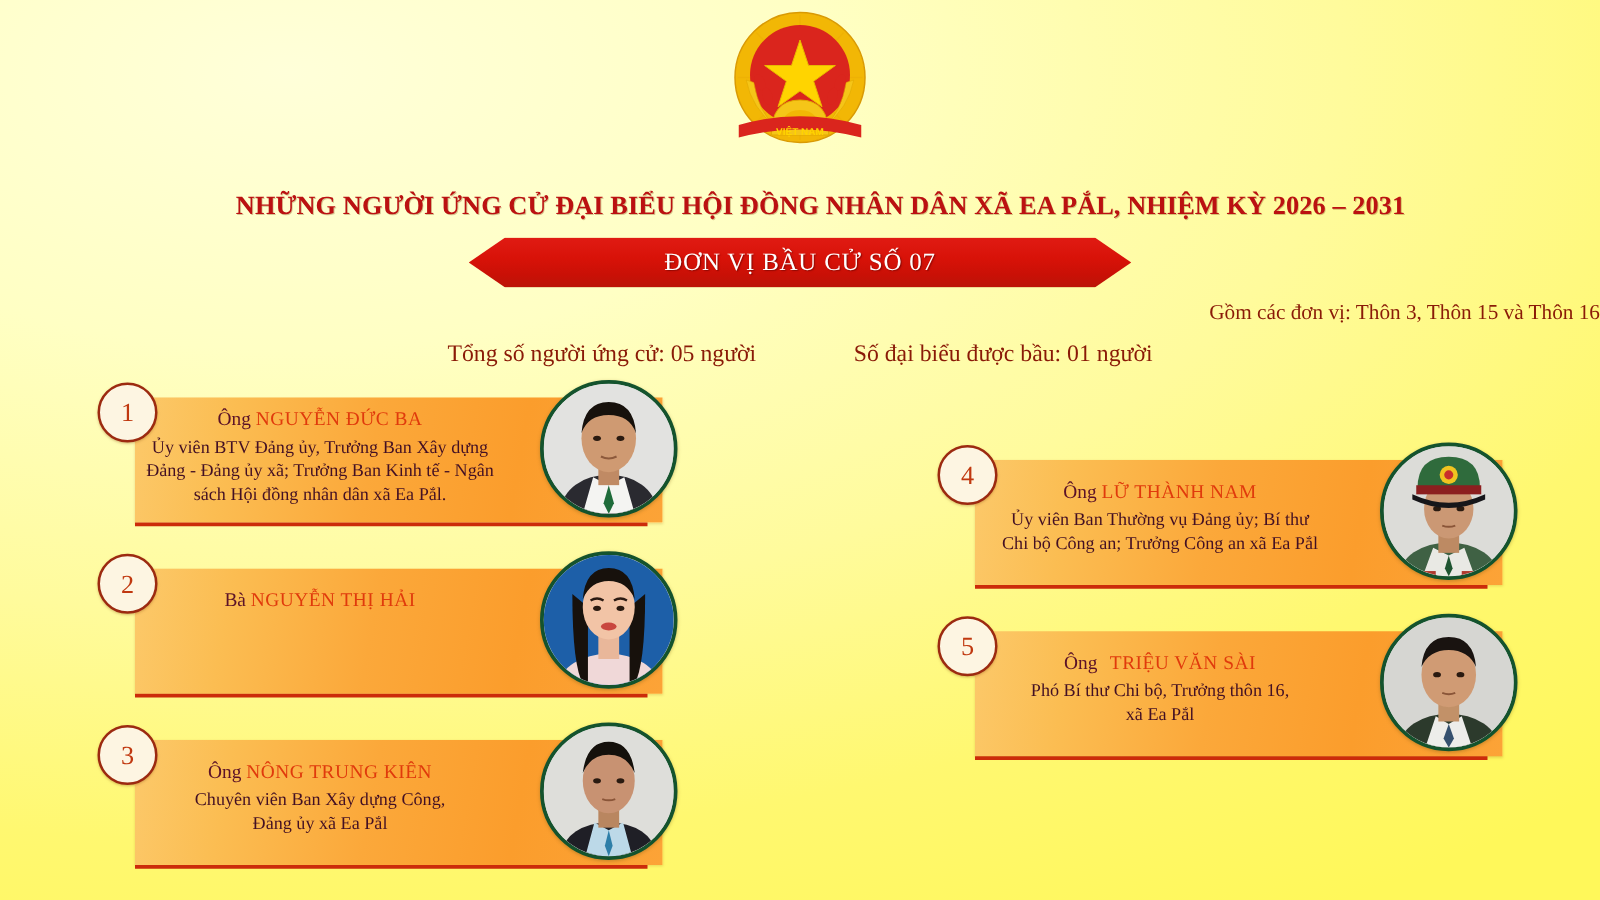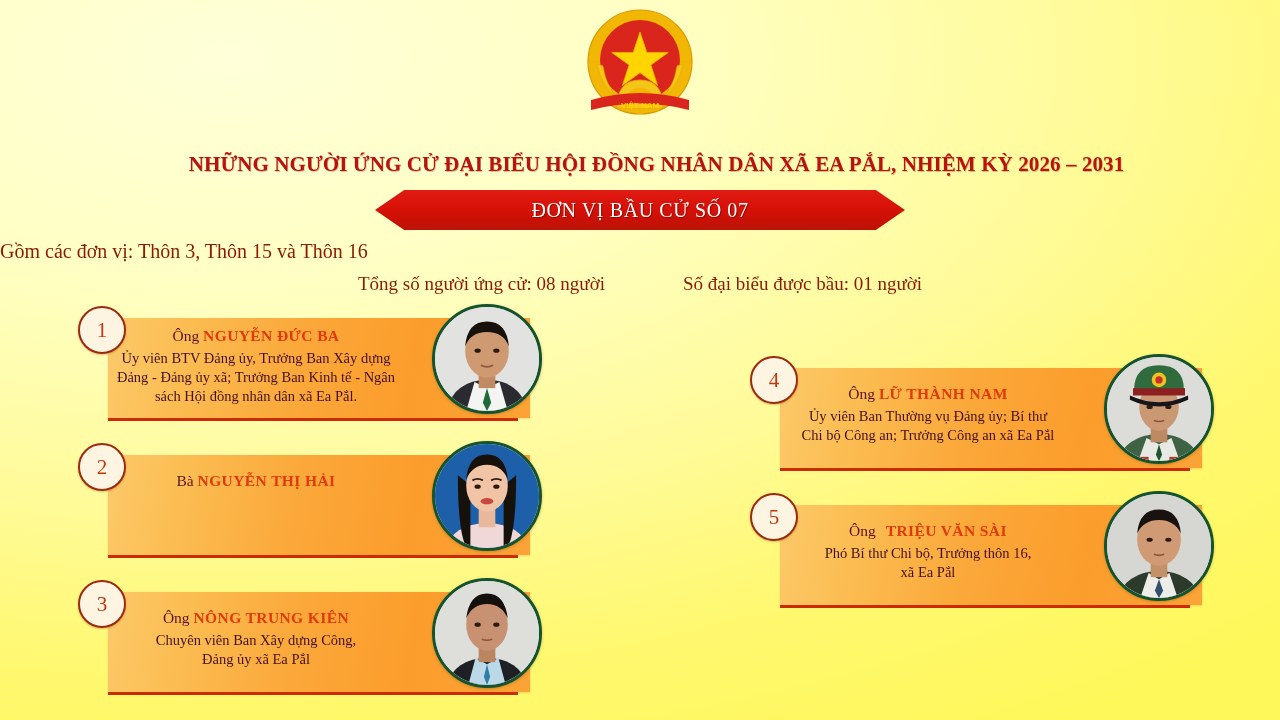--- a/index.html
+++ b/index.html
@@ -86,23 +86,23 @@
     color: #ffffff;
     font-size: 20px;
     letter-spacing: 0.6px;
     text-shadow: 1px 1px 1px rgba(90,0,0,0.55);
   }
 
   
   .subline {
     position: absolute;
     left: 0; right: 0;
-    text-align: left;
+    text-align: right;
     color: #8a1a07;
-    font-size: 20px;
+    font-size: 17px;
     white-space: nowrap;
   }
   .subline-1 { top: 240px; }
   .sub-row {
     position: absolute;
     top: 273px;
     left: 0; right: 0;
     display: flex;
     justify-content: center;
     gap: 78px;
@@ -144,21 +144,21 @@
     line-height: 1.33;
   }
   .card-name {
     font-size: 15.5px;
     margin-bottom: 2px;
     white-space: nowrap;
   }
   .honorific { color: #5b1228; }
   .fullname {
     color: #e03a0c;
-    font-weight: bold;
+    font-weight: normal;
     letter-spacing: 0.4px;
     margin-top: 40px;
   }
   .card-role {
     color: #431024;
     white-space: nowrap;
   }
 
   
   .badge {
@@ -240,21 +240,21 @@
 
   <div class="title-2">NHỮNG NGƯỜI ỨNG CỬ ĐẠI BIỂU HỘI ĐỒNG NHÂN DÂN XÃ EA PẮL, NHIỆM KỲ 2026 – 2031</div>
 
   <div class="banner">
     <div class="banner-shape"></div>
     <div class="banner-label">ĐƠN VỊ BẦU CỬ SỐ 07</div>
   </div>
 
   <div class="subline subline-1">Gồm các đơn vị: Thôn 3, Thôn 15 và Thôn 16</div>
   <div class="sub-row">
-    <span>Tổng số người ứng cử: 08 người</span>
+    <span>Tổng số người ứng cử: 05 người</span>
     <span>Số đại biểu được bầu: 01 người</span>
   </div>
 
   <div class="card" style="left:78px; top:318px; width:452px;">
     <div class="card-body"></div>
     <div class="card-rule"></div>
     <div class="badge">1</div>
     <div class="card-text">
       <div class="card-name">
         <span class="honorific">Ông</span>

